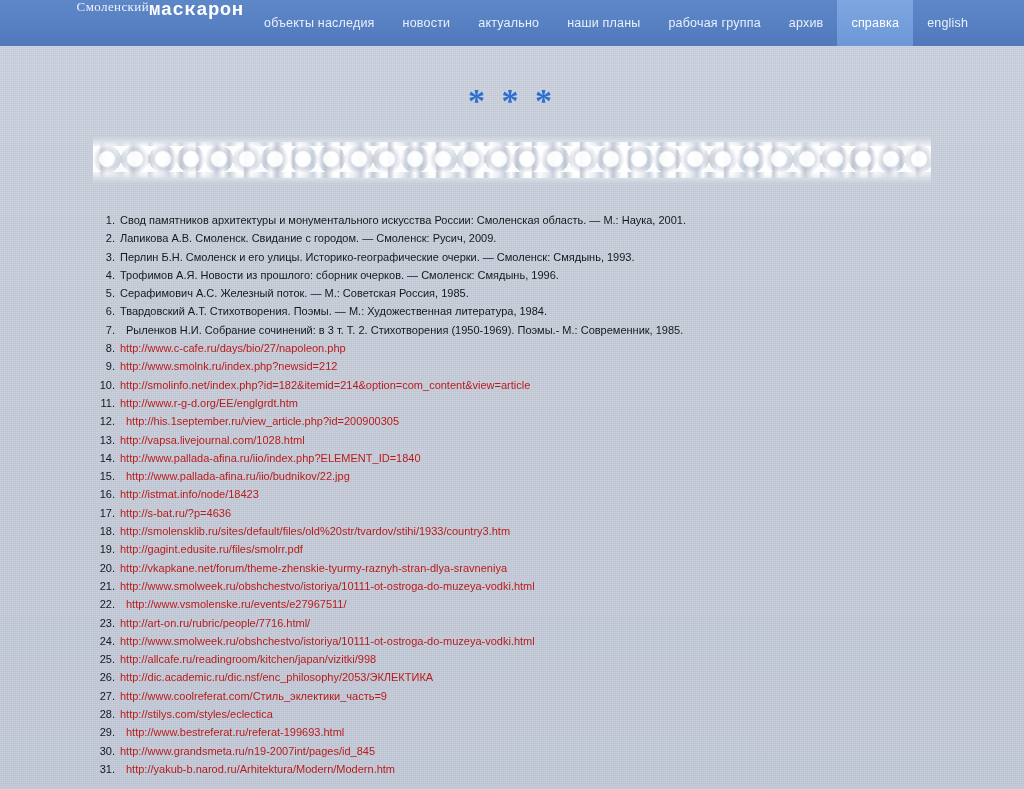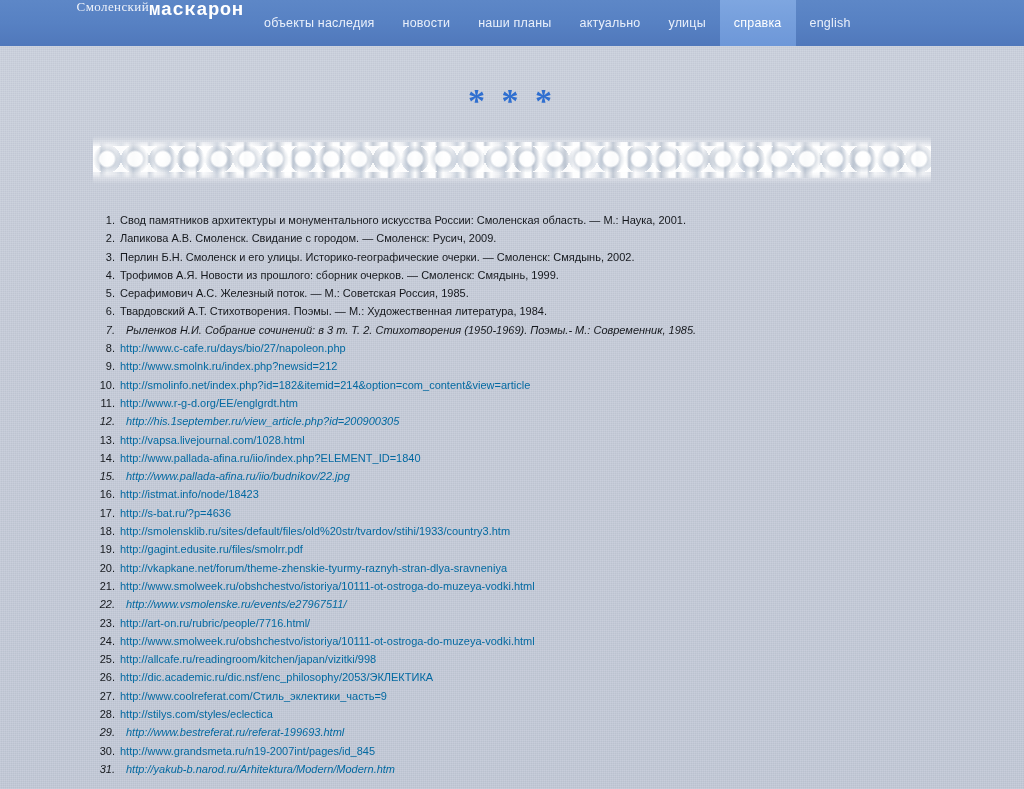--- a/index.html
+++ b/index.html
@@ -154,71 +154,74 @@
     position: absolute;
     left: 0;
     width: 21px;
     text-align: right;
     color: #15181d;
   }
   .biblio li.link {
     color: #2f6fd0;
   }
   .biblio li.link .ref-text {
-    color: #0369a1;
+    color: #b91c1c;
     text-decoration: none;
     cursor: pointer;
   }
-  .biblio li.indent { padding-left: 32px; font-style: italic; }
+  .biblio li.indent { padding-left: 32px; }
 </style>
 </head>
 <body>
 
 <div class="topbar">
   <div class="logo">
     <span class="logo-line1">Смоленский</span>
     <span class="logo-line2">маскарон</span>
   </div>
   <div class="nav" id="nav-container">
       <div class="nav-item">
         <span>объекты наследия</span>
       </div>
       <div class="nav-item">
         <span>новости</span>
       </div>
       <div class="nav-item">
+        <span>актуально</span>
+      </div>
+      <div class="nav-item">
         <span>наши планы</span>
       </div>
       <div class="nav-item">
-        <span>актуально</span>
-      </div>
-      <div class="nav-item">
-        <span>улицы</span>
+        <span>рабочая группа</span>
+      </div>
+      <div class="nav-item">
+        <span>архив</span>
       </div>
       <div class="nav-item active">
         <span>справка</span>
       </div>
       <div class="nav-item">
         <span>english</span>
       </div>
     </div>
 </div>
 
 <div class="content">
 
   <div class="asterisks">* * *</div>
 
   <div class="ornament"></div>
 
 
   <ol class="biblio" id="biblio-list">
       <li class=""><span class="ref-text">Свод памятников архитектуры и монументального искусства России: Смоленская область. — М.: Наука, 2001.</span></li>
       <li class=""><span class="ref-text">Лапикова А.В. Смоленск. Свидание с городом. — Смоленск: Русич, 2009.</span></li>
-      <li class=""><span class="ref-text">Перлин Б.Н. Смоленск и его улицы. Историко-географические очерки. — Смоленск: Смядынь, 2002.</span></li>
-      <li class=""><span class="ref-text">Трофимов  А.Я. Новости из прошлого: сборник очерков. — Смоленск: Смядынь, 1999.</span></li>
+      <li class=""><span class="ref-text">Перлин Б.Н. Смоленск и его улицы. Историко-географические очерки. — Смоленск: Смядынь, 1993.</span></li>
+      <li class=""><span class="ref-text">Трофимов  А.Я. Новости из прошлого: сборник очерков. — Смоленск: Смядынь, 1996.</span></li>
       <li class=""><span class="ref-text">Серафимович А.С. Железный поток. — М.: Советская Россия, 1985.</span></li>
       <li class=""><span class="ref-text">Твардовский А.Т. Стихотворения. Поэмы. — М.: Художественная литература, 1984.</span></li>
       <li class=" indent"><span class="ref-text">Рыленков Н.И. Собрание сочинений: в 3 т. Т. 2. Стихотворения (1950-1969). Поэмы.- М.: Современник, 1985.</span></li>
       <li class="link"><span class="ref-text">http://www.c-cafe.ru/days/bio/27/napoleon.php</span></li>
       <li class="link"><span class="ref-text">http://www.smolnk.ru/index.php?newsid=212</span></li>
       <li class="link"><span class="ref-text">http://smolinfo.net/index.php?id=182&amp;itemid=214&amp;option=com_content&amp;view=article</span></li>
       <li class="link"><span class="ref-text">http://www.r-g-d.org/EE/englgrdt.htm</span></li>
       <li class="link indent"><span class="ref-text">http://his.1september.ru/view_article.php?id=200900305</span></li>
       <li class="link"><span class="ref-text">http://vapsa.livejournal.com/1028.html</span></li>
       <li class="link"><span class="ref-text">http://www.pallada-afina.ru/iio/index.php?ELEMENT_ID=1840</span></li>

